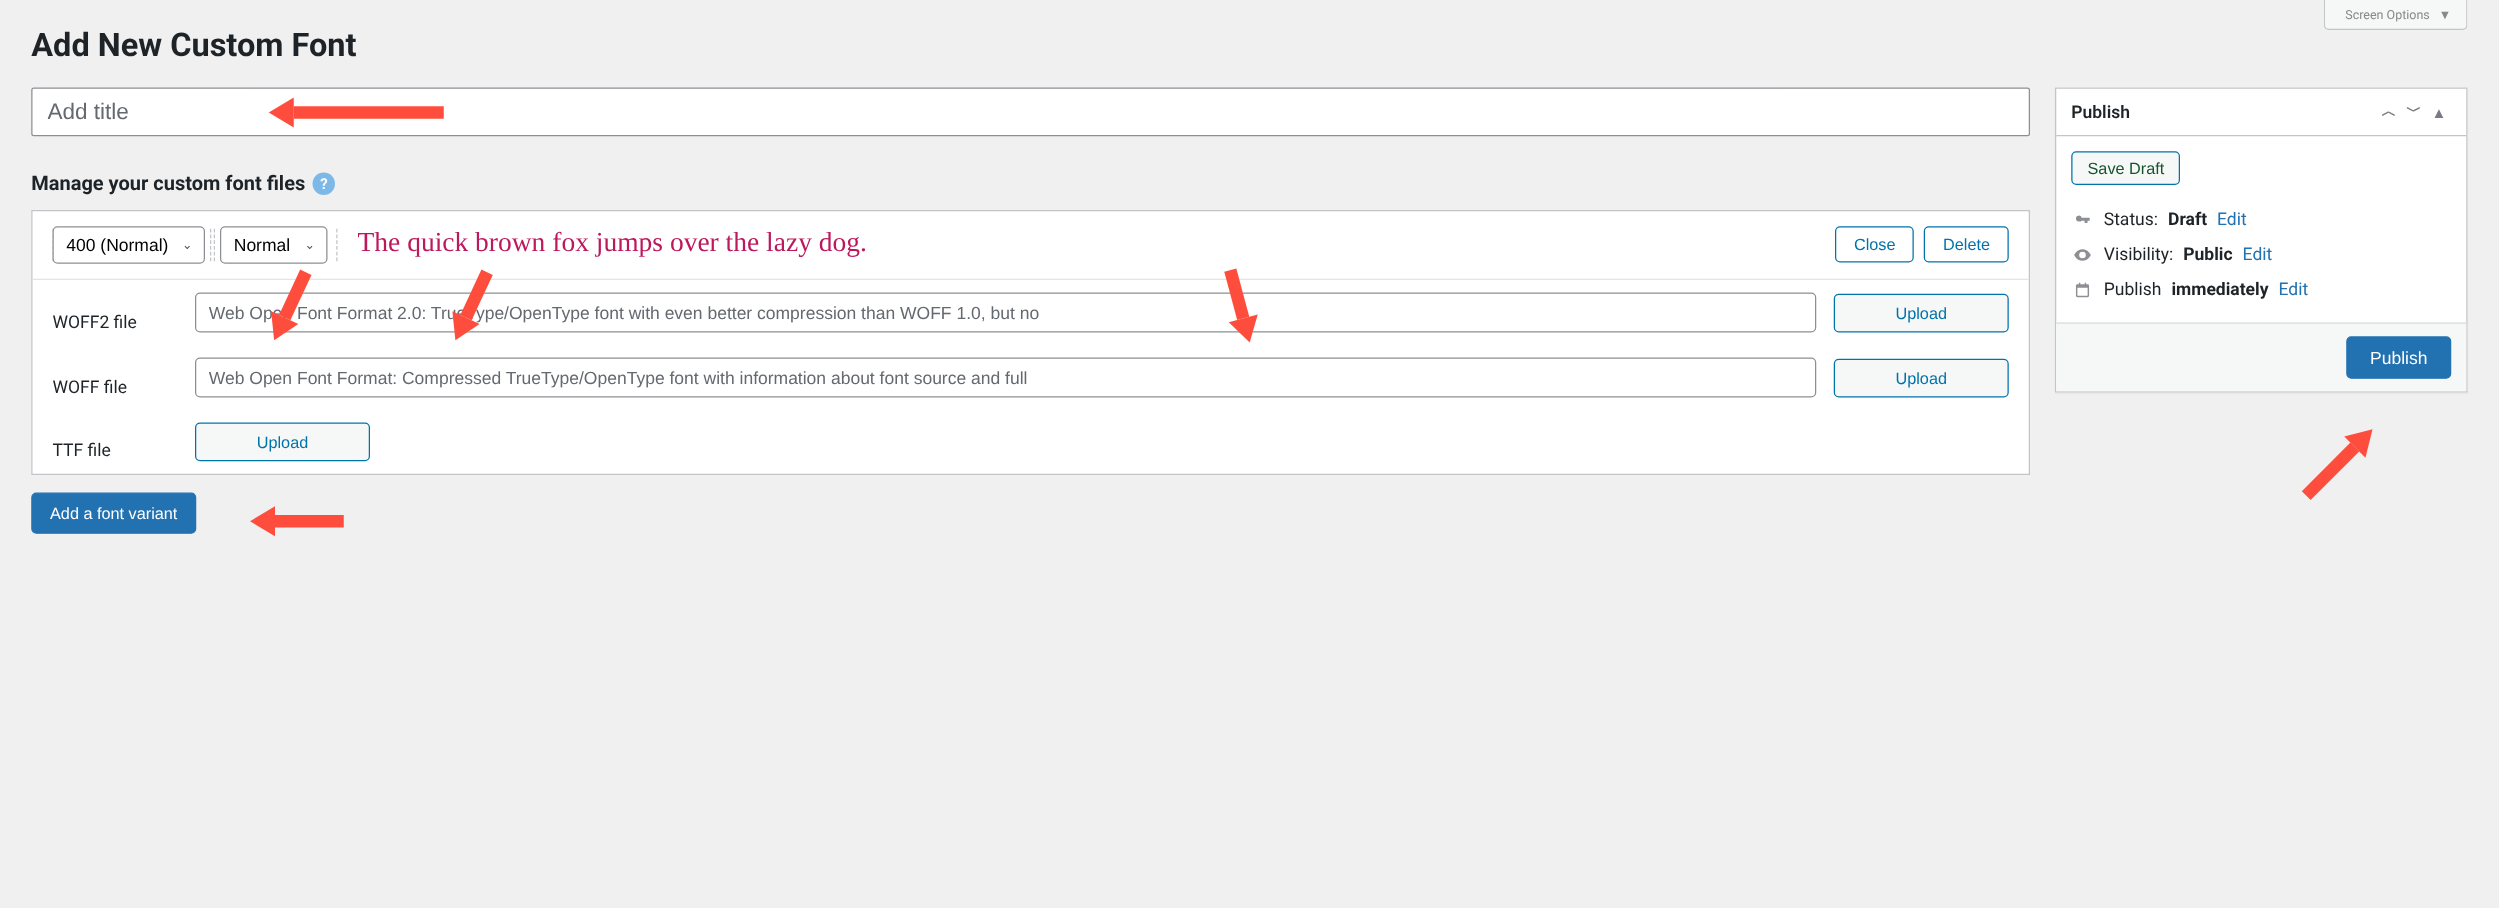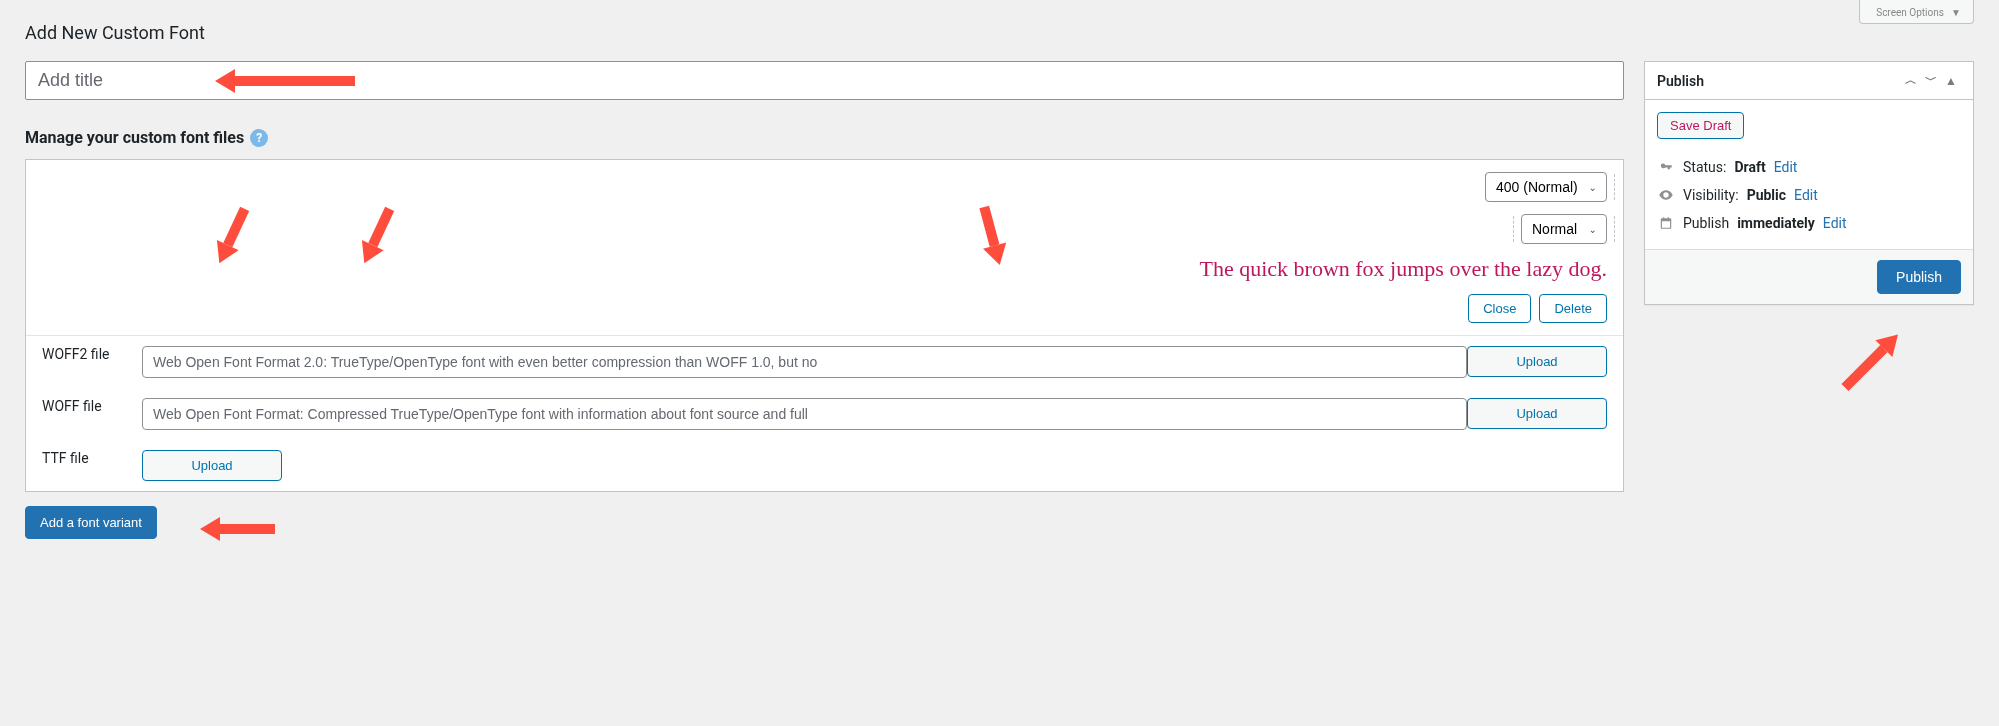--- a/index.html
+++ b/index.html
@@ -11,21 +11,21 @@
 }
 .wrap { padding: 10px 25px 25px 25px; position: relative; }
 .screen-options {
   position: absolute; top: 0; right: 25px;
   background: #f6f7f7; border: 1px solid #c3c4c7;
   border-top: 0; border-radius: 0 0 4px 4px;
   padding: 4px 12px; font-size: 13px; color: #646970;
   cursor: pointer;
 }
 .screen-options span { font-size: 10px; margin-left: 4px; color: #888; }
-h1 { font-size: 18px; font-weight: 400; margin: 12px 0 18px 0; }
+h1 { font-size: 26px; font-weight: 700; margin: 12px 0 18px 0; }
 .layout { display: flex; gap: 20px; }
 .main { flex: 1; }
 .side { width: 330px; }
 .title-input {
   width: 100%; padding: 8px 12px; font-size: 18px;
   border: 1px solid #8c8f94; border-radius: 2px;
   background: #fff; color: #1d2327;
 }
 .title-input::placeholder { color: #646970; }
 .section-heading {
@@ -33,22 +33,22 @@
   display: flex; align-items: center; gap: 6px;
 }
 .help-icon {
   width: 18px; height: 18px; border-radius: 50%;
   background: #7db9e8; color: #fff; font-size: 12px;
   display: inline-flex; align-items: center; justify-content: center;
   font-weight: bold;
 }
 .font-box { border: 1px solid #c3c4c7; background: #fff; }
 .variant-header {
-  display: flex; align-items: flex-end; gap: 12px;
-  padding: 12px 16px; border-bottom: 1px solid #e2e4e7; flex-direction: column;
+  display: flex; align-items: flex-start; gap: 12px;
+  padding: 12px 16px; border-bottom: 1px solid #e2e4e7;
 }
 .select-wrap { position: relative; }
 .select-wrap::before, .select-wrap::after {
   content: ""; position: absolute; top: 2px; bottom: 2px;
   border-left: 1px dashed #c3c4c7;
 }
 .weight-wrap::after { right: -8px; }
 .style-wrap::before { left: -8px; }
 .style-wrap::after { right: -8px; }
 .sel {
@@ -66,21 +66,21 @@
   flex: 1; font-family: "Times New Roman", serif;
   font-size: 22px; color: #be185d; padding-left: 12px;
 }
 .variant-actions { display: flex; gap: 8px; }
 .btn-outline {
   padding: 6px 14px; border: 1px solid #0073aa;
   background: #fff; color: #0073aa; border-radius: 4px;
   font-size: 13px; cursor: pointer;
 }
 .file-row {
-  display: flex; align-items: flex-start; 
+  display: flex; align-items: flex-end; gap: 14px;
   padding: 10px 16px;
 }
 .file-label { width: 100px; font-size: 14px; color: #1d2327; }
 .file-input {
   flex: 1; padding: 7px 10px; border: 1px solid #8c8f94;
   border-radius: 4px; font-size: 14px; background: #fff;
 }
 .file-input::placeholder { color: #646970; }
 .upload-btn {
   width: 140px; padding: 7px 0; border: 1px solid #0073aa;
@@ -98,21 +98,21 @@
 }
 .postbox-header {
   display: flex; align-items: center; padding: 10px 12px;
   border-bottom: 1px solid #c3c4c7; font-weight: 600; font-size: 14px;
 }
 .postbox-header .spacer { flex: 1; }
 .box-ctrl { color: #787c82; padding: 0 4px; cursor: pointer; font-size: 12px; }
 .postbox-body { padding: 12px; }
 .save-draft {
   padding: 5px 12px; border: 1px solid #0073aa;
-  background: #f6f7f7; color: #be185d; border-radius: 4px;
+  background: #f6f7f7; color: #14532d; border-radius: 4px;
   font-size: 13px; cursor: pointer; margin-bottom: 14px;
 }
 .meta-row {
   display: flex; align-items: center; gap: 8px;
   padding: 6px 0; font-size: 14px; color: #1d2327;
 }
 .meta-icon { width: 18px; color: #8c8f94; display: inline-flex; justify-content: center; }
 .meta-row a { color: #2271b1; cursor: pointer; }
 .meta-row .strong { font-weight: 700; }
 .postbox-footer {

